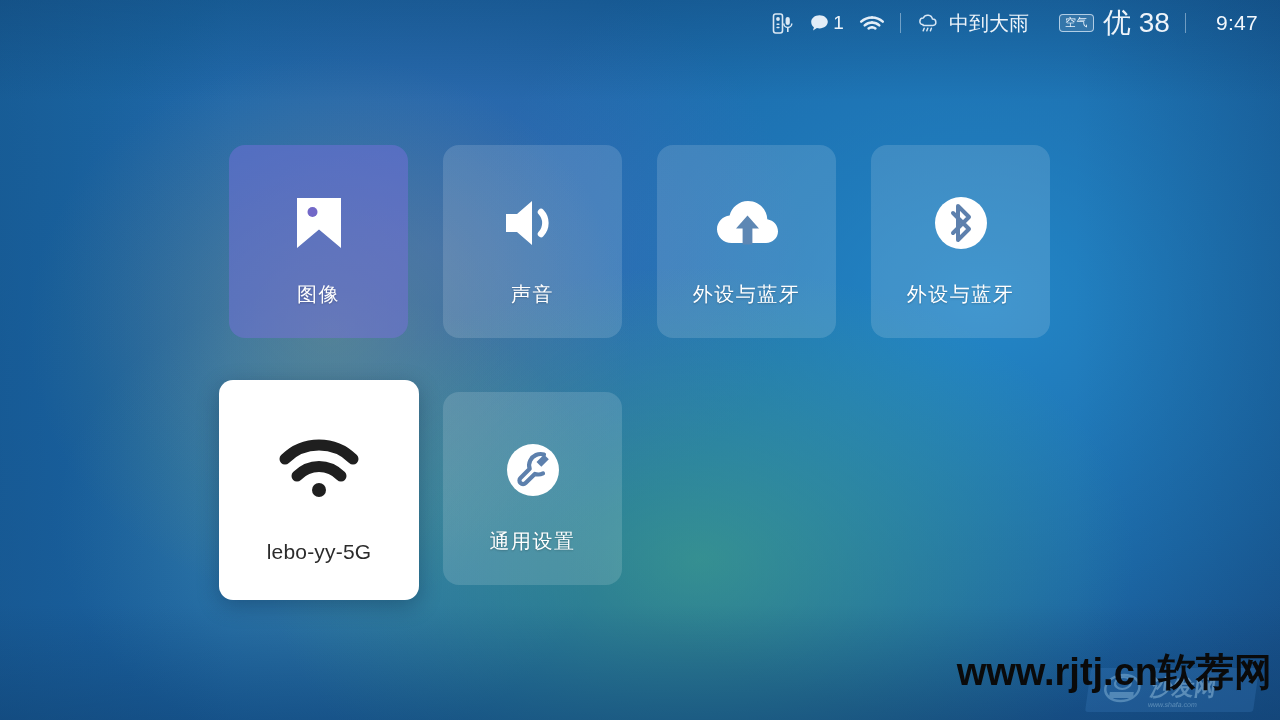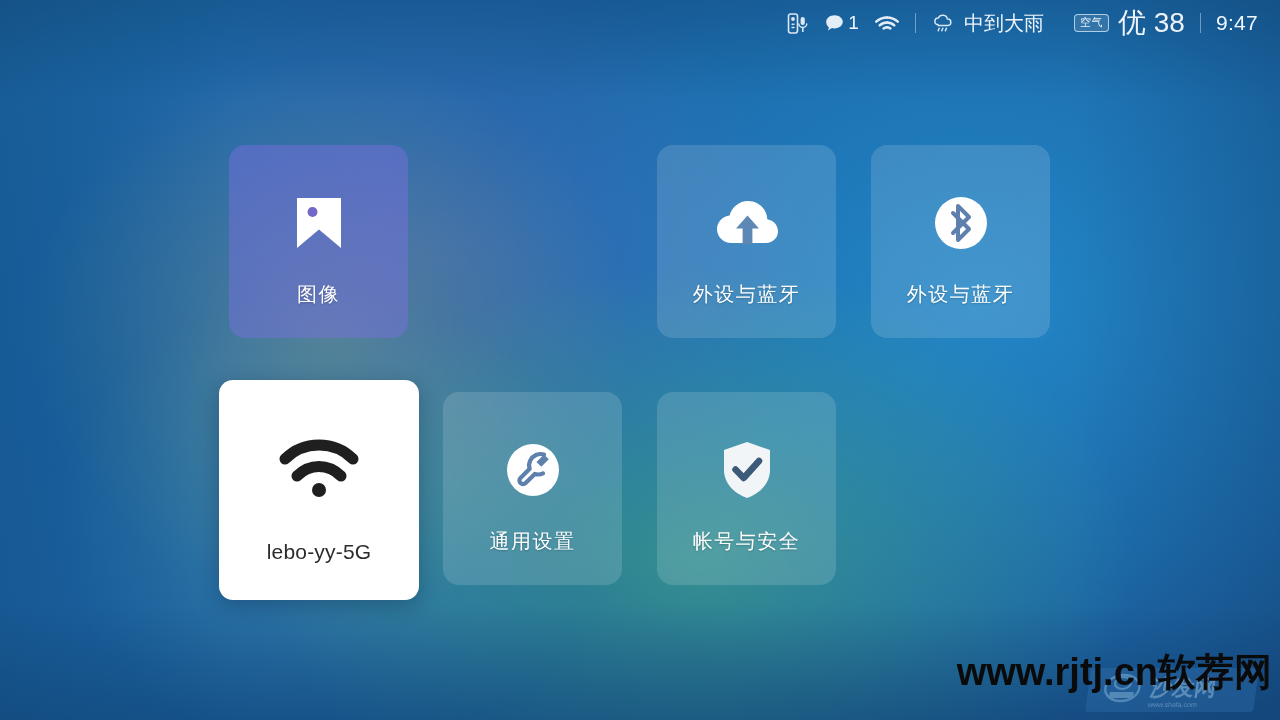--- a/index.html
+++ b/index.html
@@ -54,21 +54,21 @@
     border-radius:4px;
     padding:1px 5px 2px 5px;
     font-size:11px;
     line-height:13px;
     letter-spacing:0.5px;
     color:#e9f2fb;
     background:rgba(255,255,255,0.12);
     margin-right:9px;
   }
   #air-value { font-size:28px; color:#eef4fa; }
-  #clock { font-size:21px; color:#f2f7fc; letter-spacing:0.3px; }
+  #clock { font-size:21px; color:#f2f7fc; letter-spacing:0.3px;margin-left:15px; }
 
   
   #grid {
     position:absolute;
     left:229px; top:145px;
     width:825px; height:450px;
     z-index:10;
   }
   .tile {
     position:absolute;
@@ -194,20 +194,29 @@
   <div class="tile violet" style="left:0px; top:0px;">
     <span class="tile-icon">
       <svg width="52" height="58" viewBox="0 0 52 58">
         <path d="M4 4h44v50L26 35.5 4 54z" fill="#ffffff"></path>
         <circle cx="19.5" cy="18" r="5" fill="#7268c8"></circle>
       </svg>
     </span>
     <span class="tile-label">图像</span>
   </div>
 
+  <div class="tile" style="left:214px; top:0px;">
+    <span class="tile-icon">
+      <svg width="64" height="58" viewBox="0 0 64 58">
+        <path d="M5 20h11L31 7v44L16 38H5z" fill="#ffffff"></path>
+        <path d="M40 18a16 16 0 0 1 0 22" fill="none" stroke="#ffffff" stroke-width="6.5" stroke-linecap="round"></path>
+      </svg>
+    </span>
+    <span class="tile-label">声音</span>
+  </div>
 
   <div class="tile" style="left:428px; top:0px;">
     <span class="tile-icon">
       <svg width="66" height="52" viewBox="0 0 66 52">
         <path d="M17.5 46C9.5 46 3 39.8 3 32.2c0-7 5.5-12.8 12.6-13.6C17.6 10.2 25.1 4 34 4c10.5 0 19 8.1 19.3 18.3C59.9 23.5 64 28.6 64 34.6 64 41 58.6 46 52 46z" fill="#ffffff"></path>
         <path d="M33.5 18.5L45 31.5h-6.6v16h-9.8v-16H22z" fill="#5d87b4"></path>
       </svg>
     </span>
     <span class="tile-label">外设与蓝牙</span>
   </div>
@@ -237,29 +246,20 @@
     <span class="tile-icon">
       <svg width="58" height="58" viewBox="0 0 58 58">
         <circle cx="29" cy="29" r="26" fill="#ffffff"></circle>
         <path d="M40 13.5c-5.5-1.6-11.3 1-13.8 6.1-1.3 2.7-1.4 5.6-.5 8.2l-9.2 9.2a3.6 3.6 0 0 0 0 5.1 3.6 3.6 0 0 0 5.1 0l9.2-9.2c2.6.9 5.5.8 8.2-.5" fill="none" stroke="#5d80ad" stroke-width="4.2" stroke-linecap="round" stroke-linejoin="round"></path>
         <path d="M40 13.5l-7.5 7.5 4.8 4.8L44.8 18.3z" fill="#5d80ad"></path>
       </svg>
     </span>
     <span class="tile-label">通用设置</span>
   </div>
 
-  <div class="tile" style="left:428px; top:247px;">
-    <span class="tile-icon">
-      <svg width="54" height="60" viewBox="0 0 54 60">
-        <path d="M27 2L4 10v20c0 13 10 23.5 23 28 13-4.5 23-15 23-28V10z" fill="#f2f5f8"></path>
-        <path d="M15.5 29.5l8.2 8.5L39 21" fill="none" stroke="#3d5a78" stroke-width="6.5" stroke-linecap="round" stroke-linejoin="round"></path>
-      </svg>
-    </span>
-    <span class="tile-label">帐号与安全</span>
-  </div>
 
 
 </div>
 
 <svg id="watermark-logo" viewBox="0 0 190 58">
   <g transform="skewX(-8)">
     <rect x="14" y="6" width="168" height="44" rx="3" fill="#3d7ec0" opacity="0.55"></rect>
     <ellipse cx="48" cy="26" rx="17" ry="13" fill="none" stroke="#8fc2e8" stroke-width="2.4"></ellipse>
     <path d="M36 30h24v6H36z" fill="#8fc2e8"></path>
     <ellipse cx="48" cy="21" rx="8" ry="6" fill="none" stroke="#8fc2e8" stroke-width="2.2"></ellipse>

